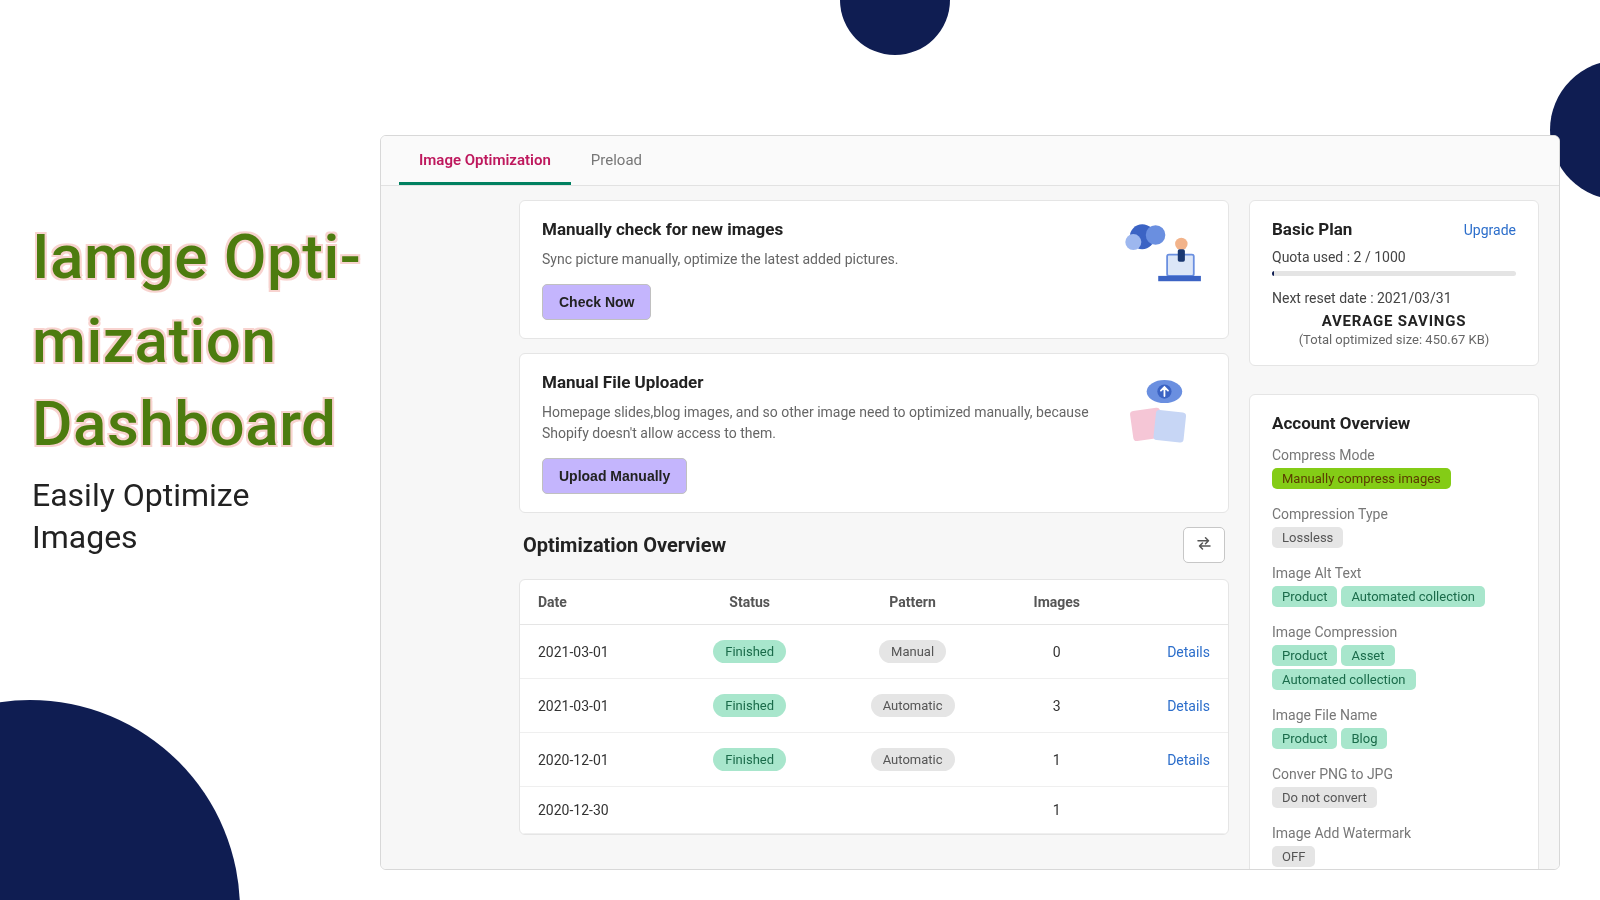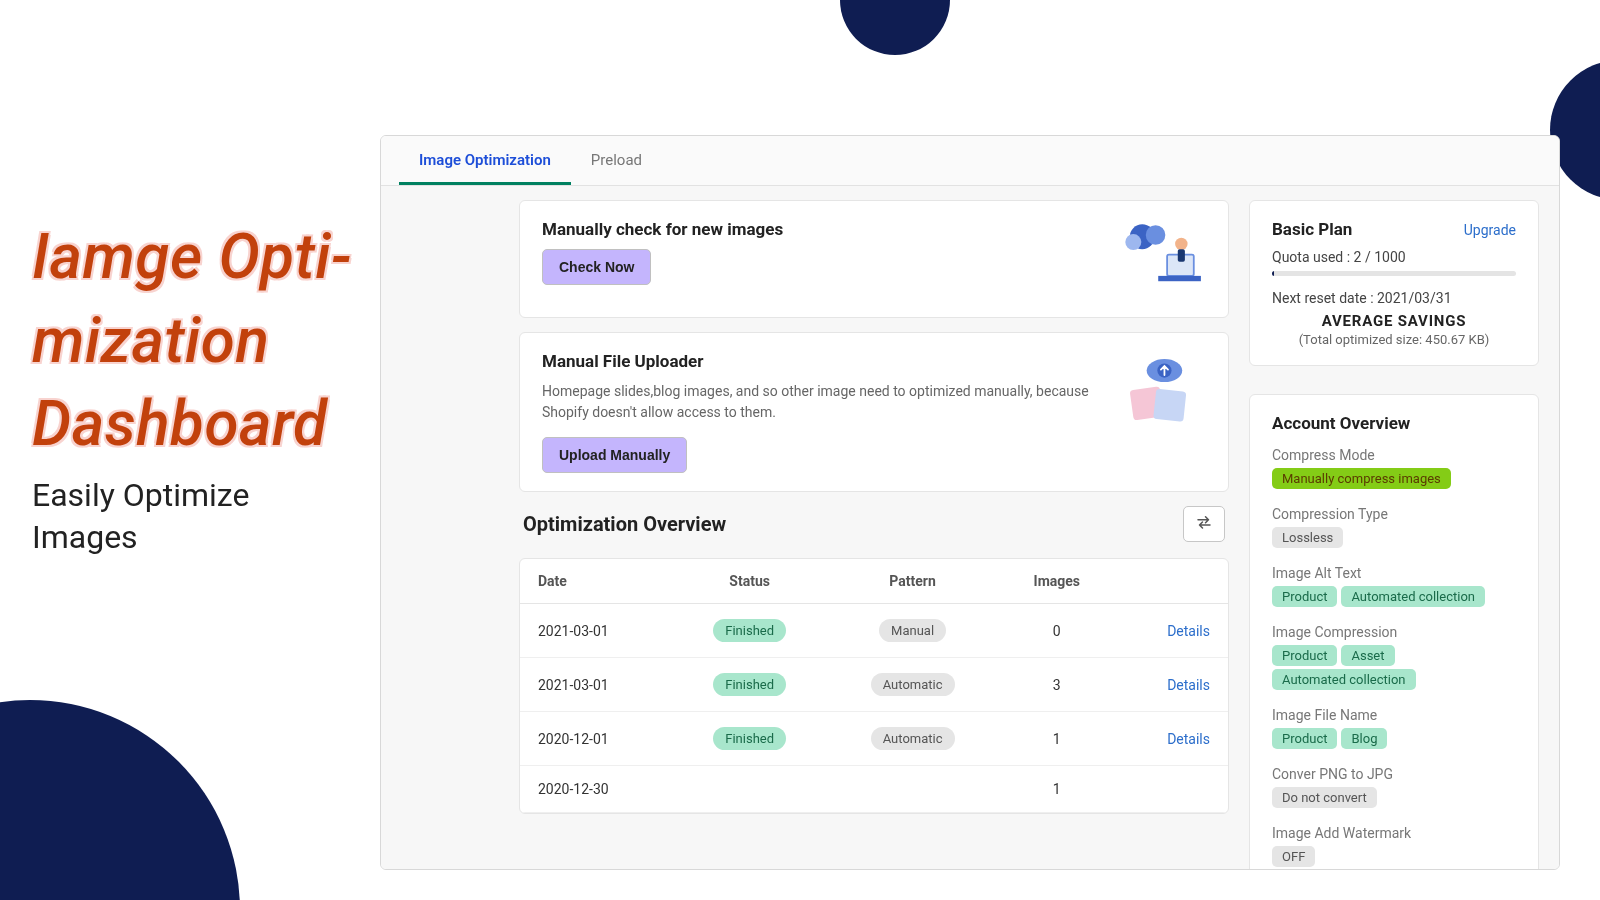--- a/index.html
+++ b/index.html
@@ -38,29 +38,28 @@
     top: 60px;
     right: -90px;
   }
   .hero-title {
     position: absolute;
     top: 215px;
     left: 32px;
     font-size: 62px;
     font-weight: 500;
     line-height: 1.35;
-    color: #c2410c;
+    color: #4d7c0f;
     text-shadow:
       -2px -2px 0 #f8d3cf,
        2px -2px 0 #f8d3cf,
       -2px  2px 0 #f8d3cf,
        2px  2px 0 #f8d3cf;
     letter-spacing: 0.5px;
     width: 340px;
-    font-style: italic;
   }
   .hero-sub {
     position: absolute;
     top: 475px;
     left: 32px;
     font-size: 32px;
     font-weight: 400;
     color: #222;
     line-height: 1.3;
     width: 260px;
@@ -85,21 +84,21 @@
     background: #fafafa;
   }
   .tab {
     padding: 15px 20px 13px;
     font-size: 15px;
     color: #777;
     cursor: pointer;
     border-bottom: 3px solid transparent;
   }
   .tab.active {
-    color: #1d4ed8;
+    color: #be185d;
     font-weight: 600;
     border-bottom-color: #008060;
   }
   .dash-body {
     flex: 1;
     padding: 14px 20px;
     display: flex;
     gap: 20px;
     background: #f7f7f7;
     overflow: hidden;
@@ -271,20 +270,21 @@
     <div class="tab active">Image Optimization</div>
     <div class="tab">Preload</div>
   </div>
 
   <div class="dash-body">
 
     <div class="left-col">
       <div class="card card-flex">
         <div class="card-content">
           <h3>Manually check for new images</h3>
+          <p>Sync picture manually, optimize the latest added pictures.</p>
           <button class="btn">Check Now</button>
         </div>
         <div class="illus">
           <svg viewBox="0 0 100 90" width="92" height="80">
             <circle cx="30" cy="20" r="14" fill="#3b63c4"></circle>
             <circle cx="45" cy="18" r="11" fill="#6a8fe0"></circle>
             <circle cx="20" cy="26" r="9" fill="#9db7ef"></circle>
             <rect x="58" y="40" width="30" height="24" rx="2" fill="#dce6f7" stroke="#6a8fe0" stroke-width="2"></rect>
             <rect x="48" y="64" width="48" height="6" fill="#3b63c4"></rect>
             <circle cx="74" cy="28" r="7" fill="#f2b38a"></circle>

